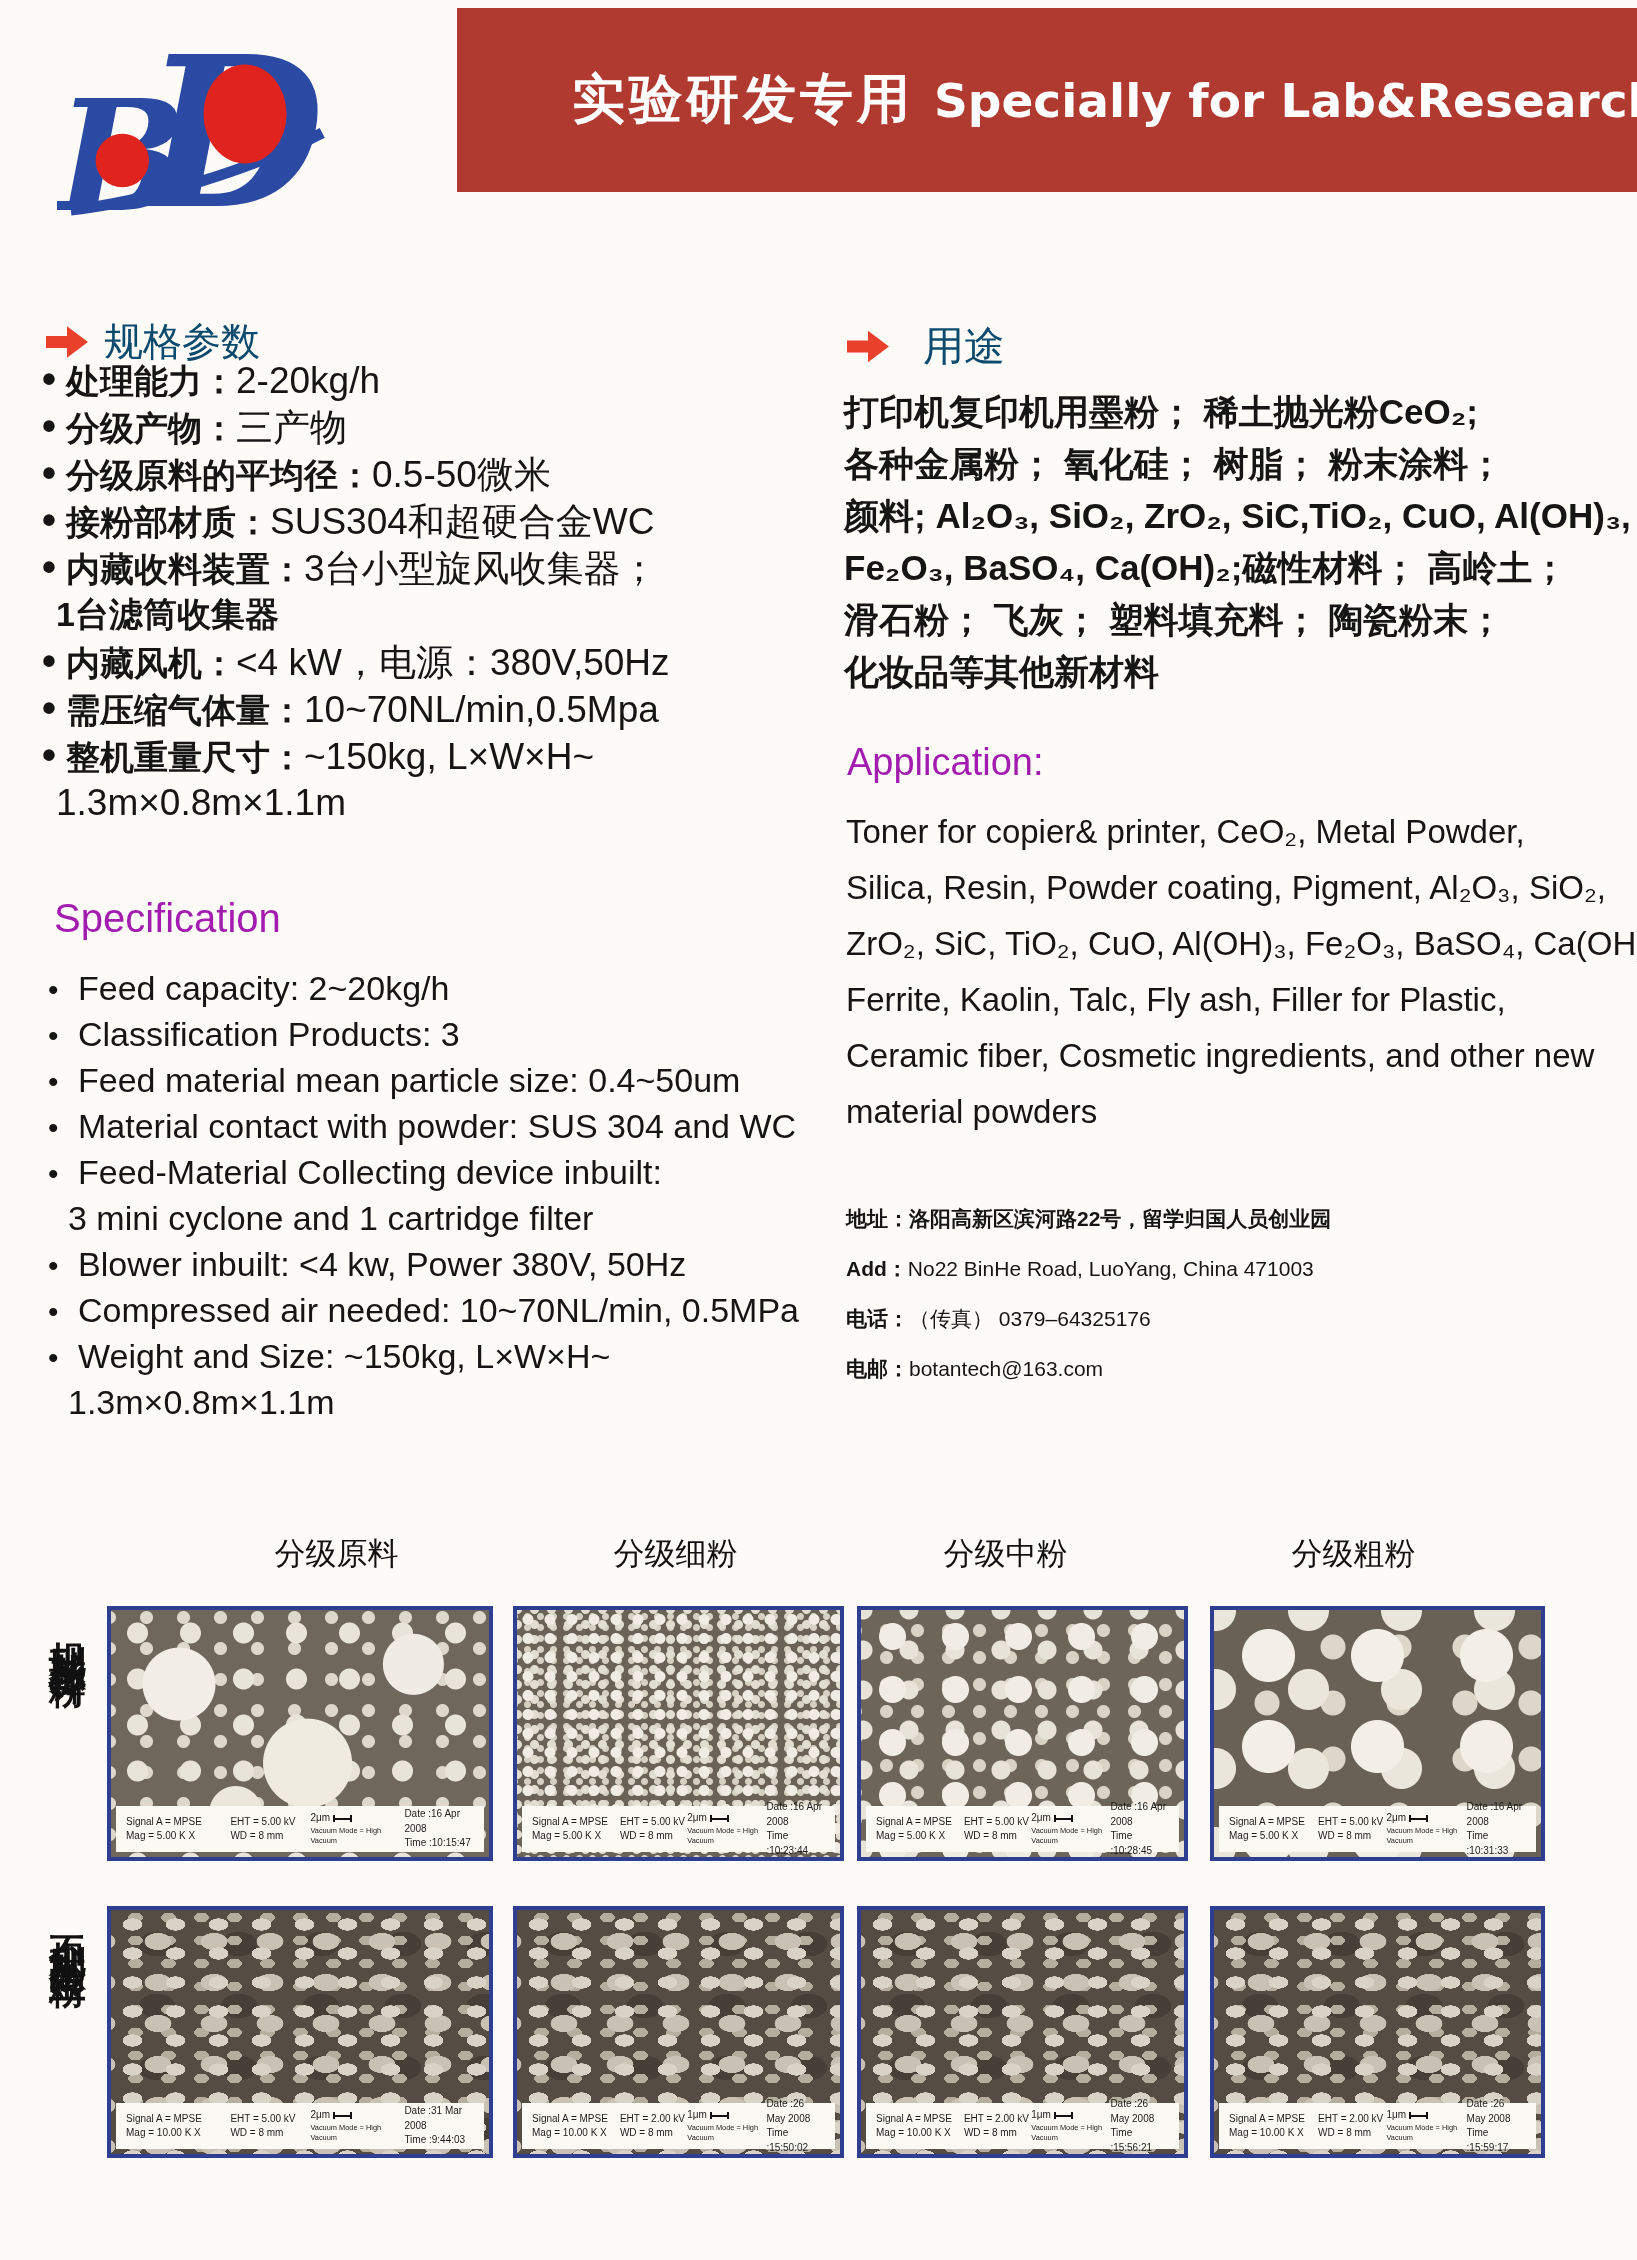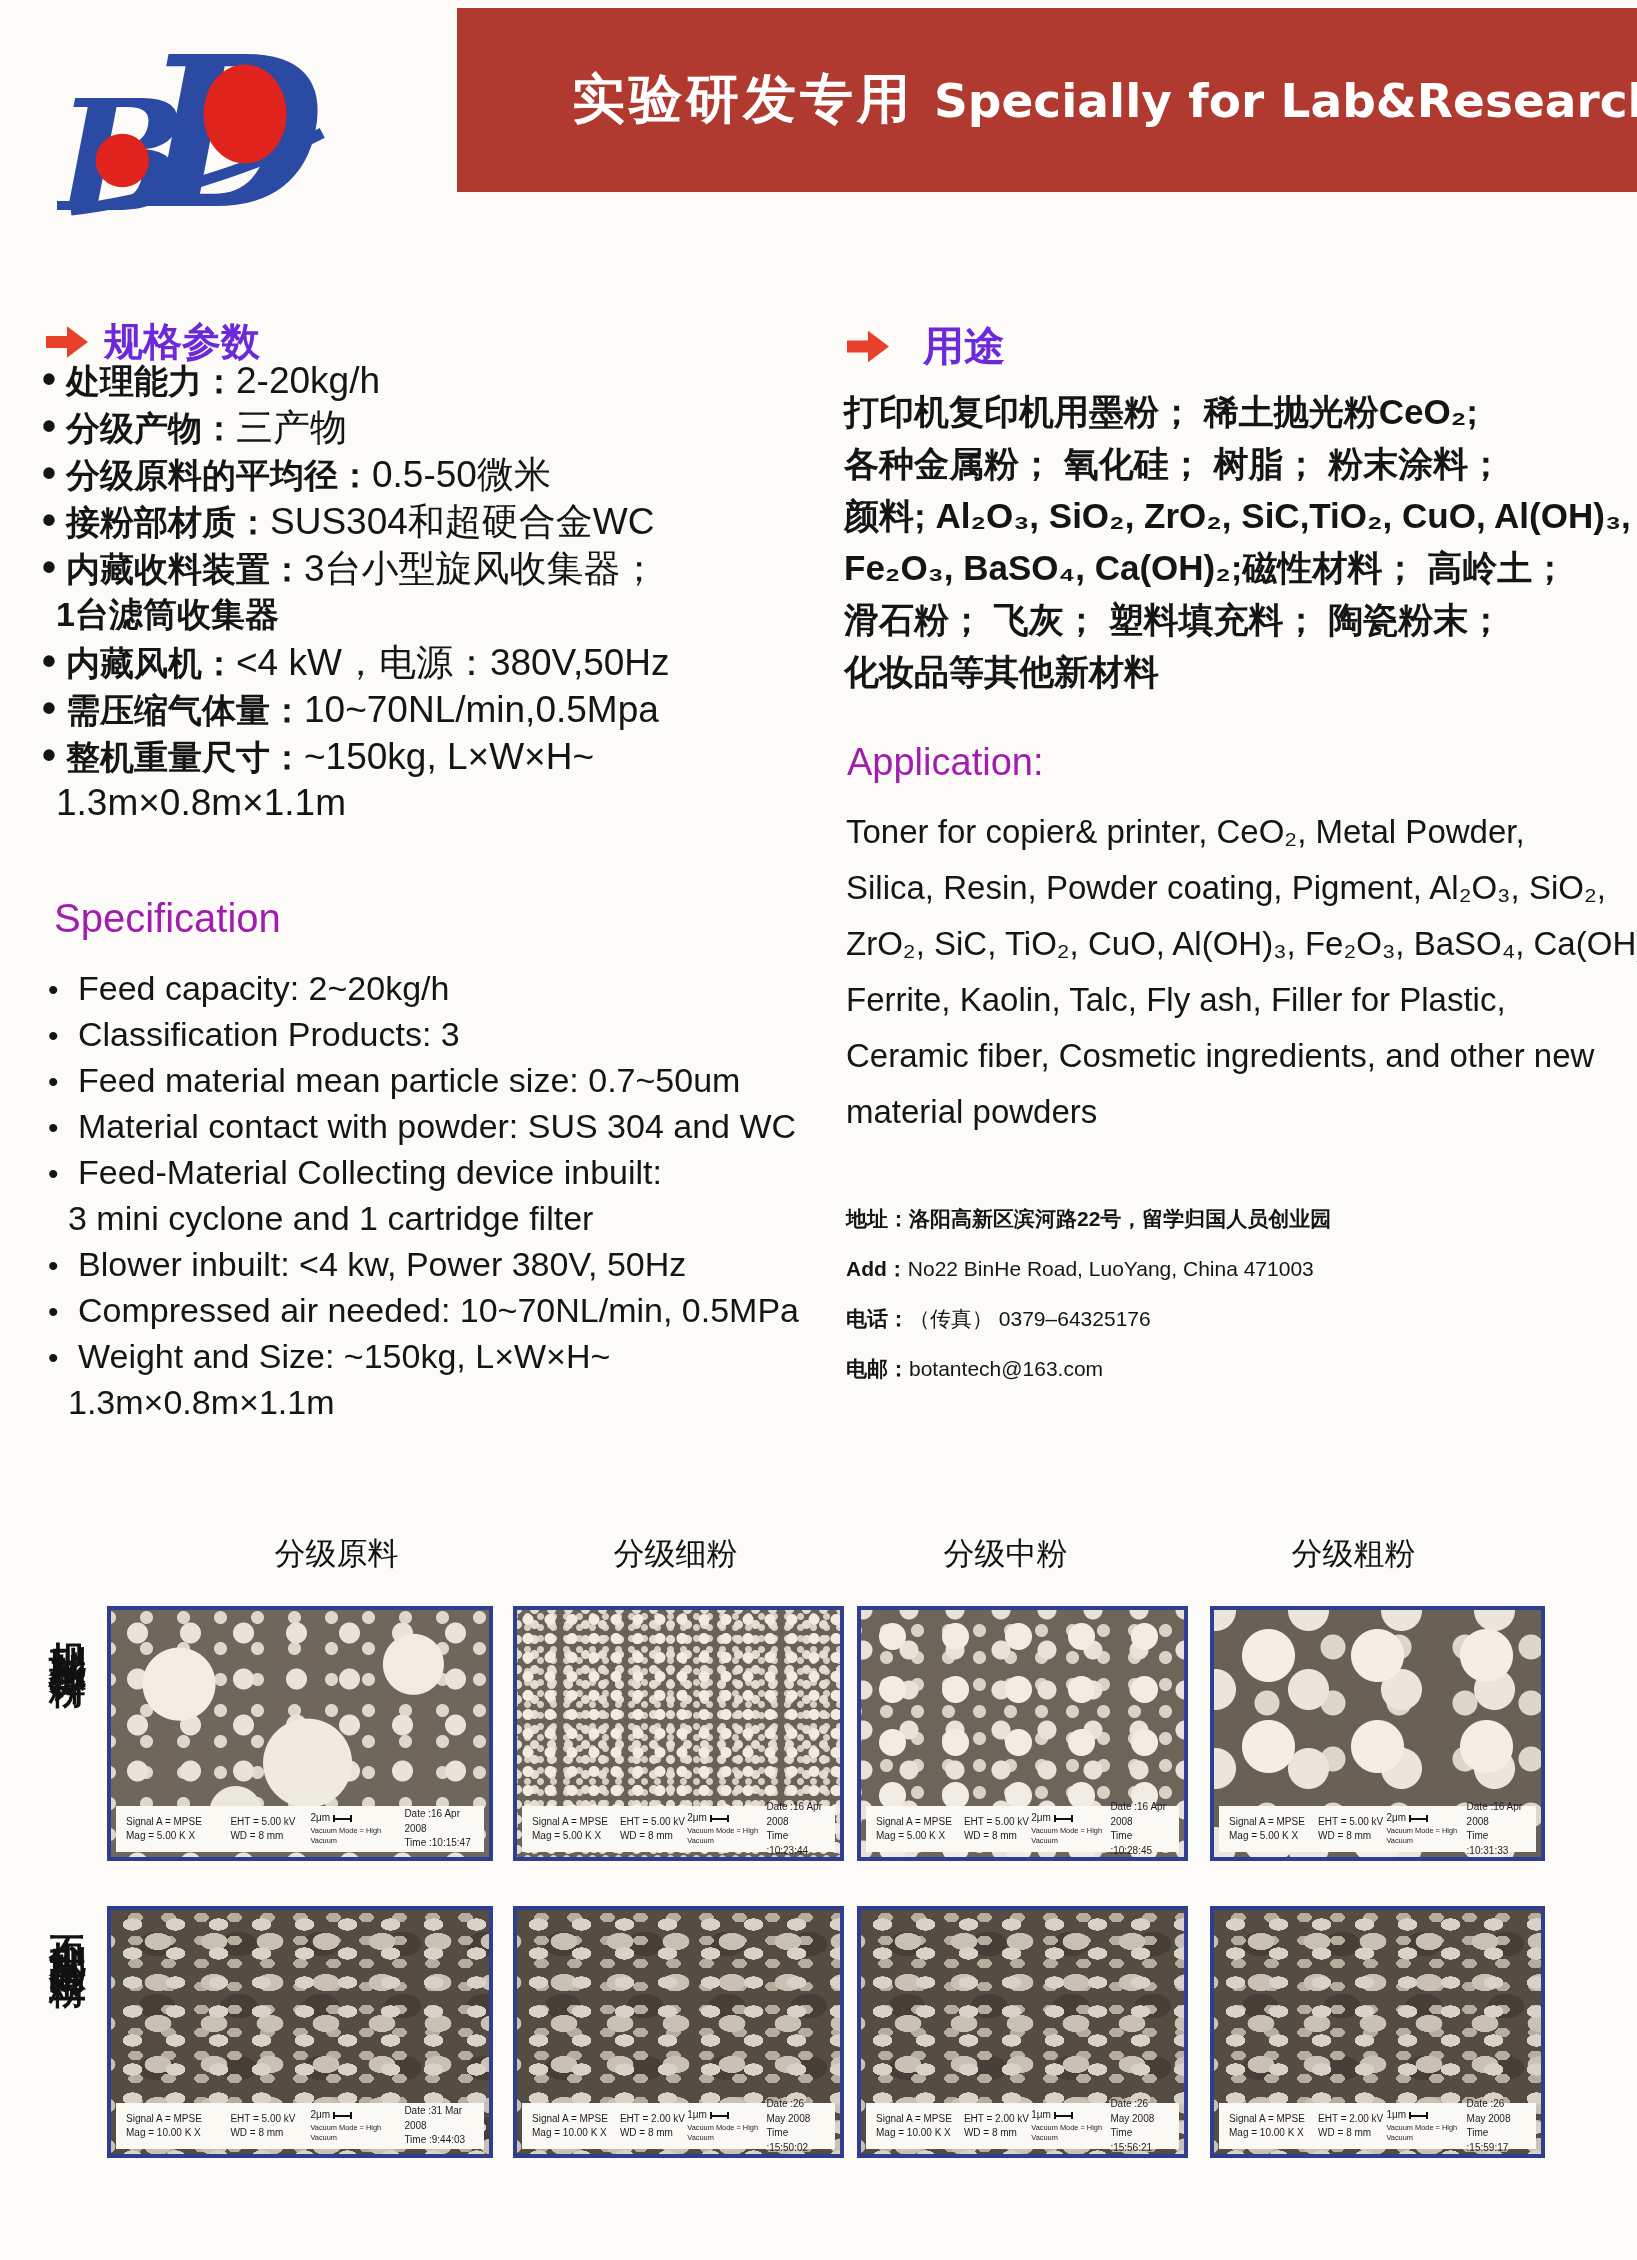--- a/index.html
+++ b/index.html
@@ -7,21 +7,21 @@
         font-family:"Liberation Sans","DejaVu Sans",sans-serif;color:#151515;}
   
   .banner{position:absolute;left:457px;top:8px;width:1204px;height:184px;background:#b13a30;
           display:flex;align-items:center;box-sizing:border-box;padding-left:115px;}
   .banner .cn{font-size:53px;font-weight:bold;color:#fff;letter-spacing:4px;white-space:nowrap;}
   .banner .en{font-size:47px;font-weight:bold;color:#fff;margin-left:20px;white-space:nowrap;
               font-family:"DejaVu Sans",sans-serif;}
   
   .logo{position:absolute;left:57px;top:12px;width:287px;height:208px;}
   
-  .sec-head{position:absolute;display:flex;align-items:center;color:#6d28d9;font-weight:bold;white-space:nowrap;justify-content:space-between;}
+  .sec-head{position:absolute;display:flex;align-items:center;color:#0c4a6e;font-weight:normal;white-space:nowrap;justify-content:space-between;}
   .arrow-icon{width:42px;height:34px;background:#e8402a;flex:none;
               clip-path:polygon(0 32%,50% 32%,50% 4%,100% 50%,50% 96%,50% 68%,0 68%);}
   .head-cjk{font-size:39px;margin-left:16px;}
   .head-lat{position:absolute;color:#a21caf;font-size:40px;white-space:nowrap;}
   
   .speccn{position:absolute;left:42px;top:356px;white-space:nowrap;}
   .cline{line-height:47px;height:47px;}
   .cline .bullet{display:inline-block;width:24px;font-size:40px;font-weight:bold;}
   .cline .cjk{font-size:34px;font-weight:bold;}
   .cline .val{font-size:37px;}
@@ -118,21 +118,21 @@
     <div class="cline"><span class="bullet">•</span><span class="cjk">需压缩气体量：</span><span class="val">10~70NL/min,0.5Mpa</span></div>
     <div class="cline"><span class="bullet">•</span><span class="cjk">整机重量尺寸：</span><span class="val">~150kg, L×W×H~</span></div>
     <div class="cline cont"><span class="val">1.3m×0.8m×1.1m</span></div>
   </div>
 
   <div class="head-lat" style="left:54px;top:896px;">Specification</div>
 
   <div class="specen">
     <div class="eline"><span class="bullet">•</span><span>Feed capacity: 2~20kg/h</span></div>
     <div class="eline"><span class="bullet">•</span><span>Classification Products: 3</span></div>
-    <div class="eline"><span class="bullet">•</span><span>Feed material mean particle size: 0.7~50um</span></div>
+    <div class="eline"><span class="bullet">•</span><span>Feed material mean particle size: 0.4~50um</span></div>
     <div class="eline"><span class="bullet">•</span><span>Material contact with powder: SUS 304 and WC</span></div>
     <div class="eline"><span class="bullet">•</span><span>Feed-Material Collecting device inbuilt:</span></div>
     <div class="eline cont"><span>3 mini cyclone and 1 cartridge filter</span></div>
     <div class="eline"><span class="bullet">•</span><span>Blower inbuilt: &lt;4 kw, Power 380V, 50Hz</span></div>
     <div class="eline"><span class="bullet">•</span><span>Compressed air needed: 10~70NL/min, 0.5MPa</span></div>
     <div class="eline"><span class="bullet">•</span><span>Weight and Size: ~150kg, L×W×H~</span></div>
     <div class="eline cont"><span>1.3m×0.8m×1.1m</span></div>
   </div>
 
   <div class="sec-head" style="left:847px;top:319px;">

